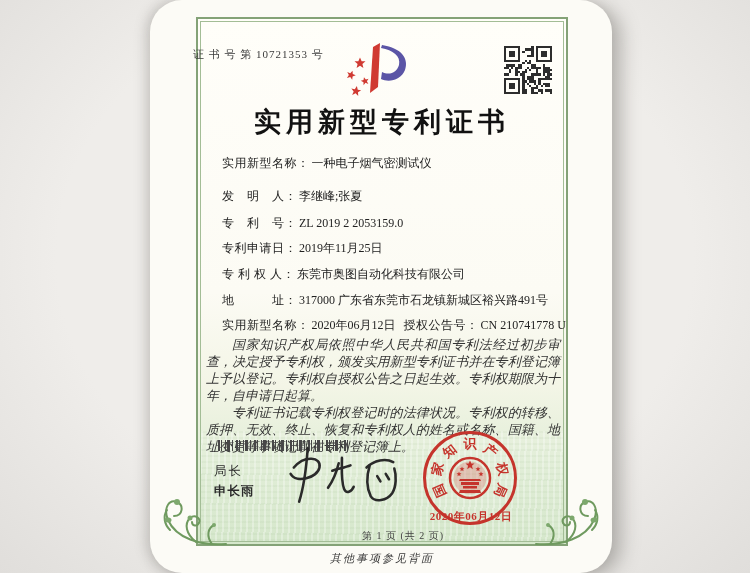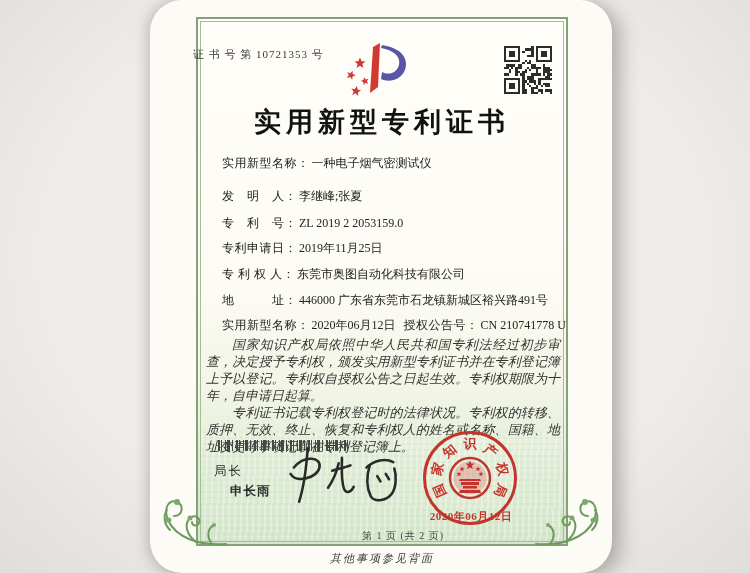--- a/index.html
+++ b/index.html
@@ -50,21 +50,21 @@
   .barcode {
     position:absolute; left:68px; top:440px; width:132px; height:11px;
     background:repeating-linear-gradient(90deg,
       #474747 0 2px, transparent 2px 3px,
       #474747 3px 4px, transparent 4px 7px,
       #474747 7px 8px, transparent 8px 9px,
       #474747 9px 12px, transparent 12px 14px,
       #474747 14px 15px, transparent 15px 18px);
   }
   .director-title { position:absolute; left:64px; top:463px; font-size:12.5px; font-weight:normal; letter-spacing:2px; }
-  .director-name  { position:absolute; left:64px; top:483px; font-size:12.5px; font-weight:bold; letter-spacing:1px;margin-left:16px; }
+  .director-name  { position:absolute; left:64px; top:483px; font-size:12.5px; font-weight:bold; letter-spacing:1px; }
   .signature { position:absolute; left:128px; top:444px; width:130px; height:62px; }
   .seal {
     position:absolute; left:273px; top:431px; width:94px; height:94px;
     border:3px solid #c5342c; border-radius:50%;
     background:rgba(255,252,250,.08);
   }
   .seal-chars { position:absolute; left:50%; top:50%; width:0; height:0; }
   .seal-char {
     position:absolute; left:-8px; top:-9px; width:16px; height:16px;
     font-size:13px; font-weight:bold; color:#c5342c; text-align:center; line-height:16px;
@@ -258,21 +258,21 @@
   <div class="row" style="top:215px">
     <span class="lab">专　利　号：</span><span class="val">ZL 2019 2 2053159.0</span>
   </div>
   <div class="row" style="top:240px">
     <span class="lab">专利申请日：</span><span class="val">2019年11月25日</span>
   </div>
   <div class="row" style="top:266px">
     <span class="lab">专 利 权 人：</span><span class="val">东莞市奥图自动化科技有限公司</span>
   </div>
   <div class="row" style="top:292px">
-    <span class="lab">地　　　址：</span><span class="val">446000 广东省东莞市石龙镇新城区裕兴路491号</span>
+    <span class="lab">地　　　址：</span><span class="val">317000 广东省东莞市石龙镇新城区裕兴路491号</span>
   </div>
   <div class="row" style="top:317px">
     <span class="lab">实用新型名称：</span><span class="val">2020年06月12日</span><span class="lab pair2">授权公告号：</span><span class="val">CN 210741778 U</span>
   </div>
 
   <div class="legal">
     <p>国家知识产权局依照中华人民共和国专利法经过初步审查，决定授予专利权，颁发实用新型专利证书并在专利登记簿上予以登记。专利权自授权公告之日起生效。专利权期限为十年，自申请日起算。</p>
     <p>专利证书记载专利权登记时的法律状况。专利权的转移、质押、无效、终止、恢复和专利权人的姓名或名称、国籍、地址变更等事项记载在专利登记簿上。</p>
   </div>
 

